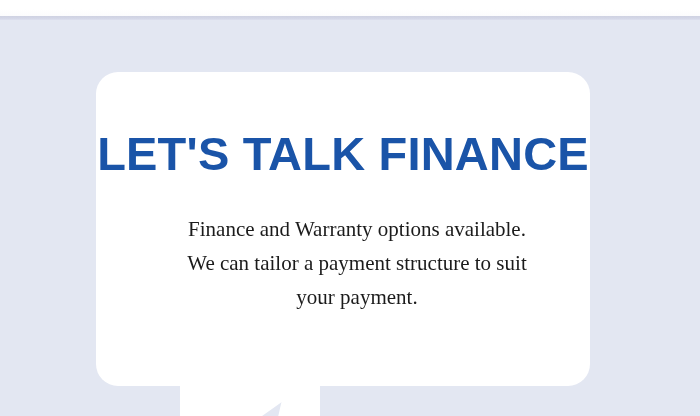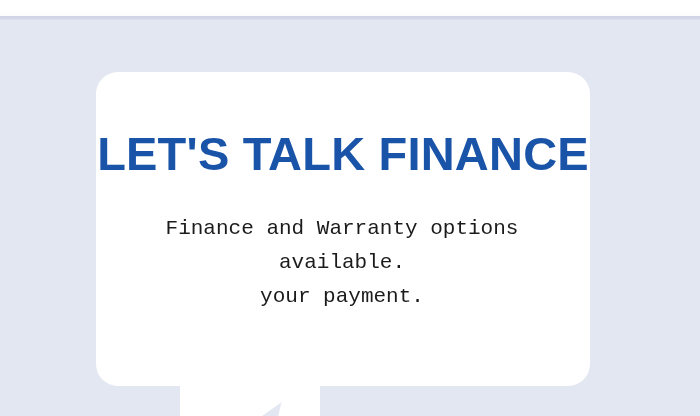--- a/index.html
+++ b/index.html
@@ -104,25 +104,25 @@
     font-size: 47px;
     font-weight: 700;
     letter-spacing: 0.2px;
     line-height: 1.0;
     color: #1a54a8;
     white-space: nowrap;
   }
 
   .body-copy {
     position: absolute;
-    left: 21px;
+    left: 36px;
     top: 140px;
     width: 450px;
     text-align: center;
-    font-family: Liberation Mono, monospace;
+    font-family: Liberation Serif, serif;
     font-size: 21px;
     font-weight: 400;
     line-height: 34px;
     color: #1b1b1b;
   }
   .body-copy .line {
     display: block;
   }
 </style>
 </head>
@@ -144,18 +144,19 @@
     </div>
 
     <div class="bubble-card"></div>
 
     <div class="bubble-content">
 
       <h1 class="headline">LET'S TALK FINANCE</h1>
 
       <div class="body-copy">
         <span class="line">Finance and Warranty options available.</span>
+        <span class="line">We can tailor a payment structure to suit</span>
         <span class="line">your payment.</span>
       </div>
 
     </div>
   </div>
 </div>
 
 </body></html>

